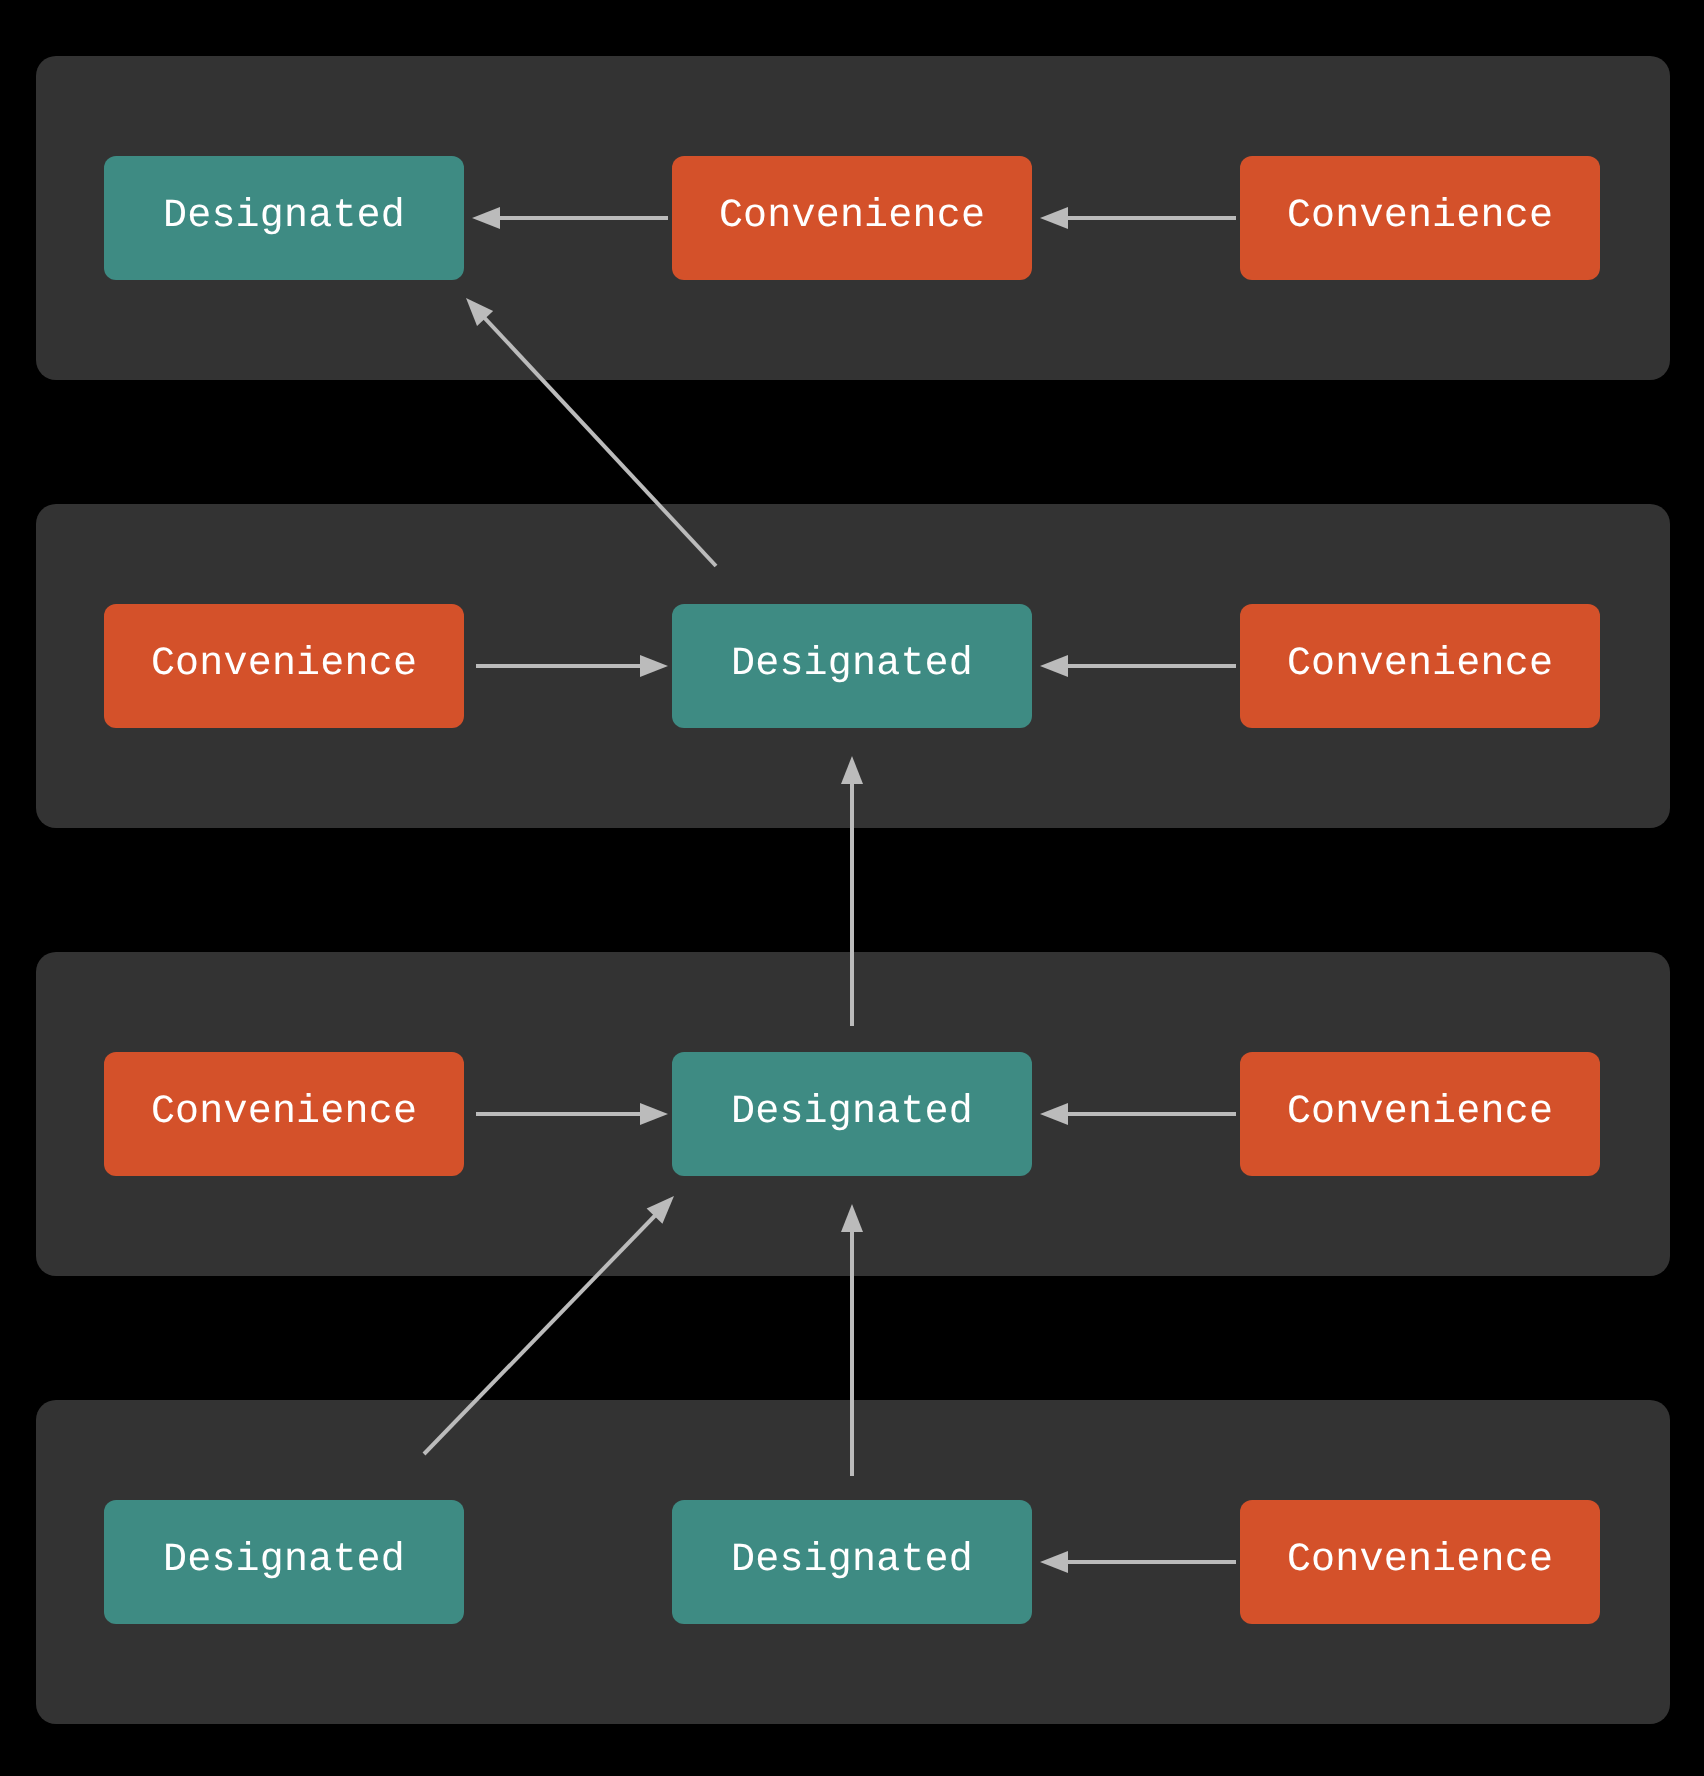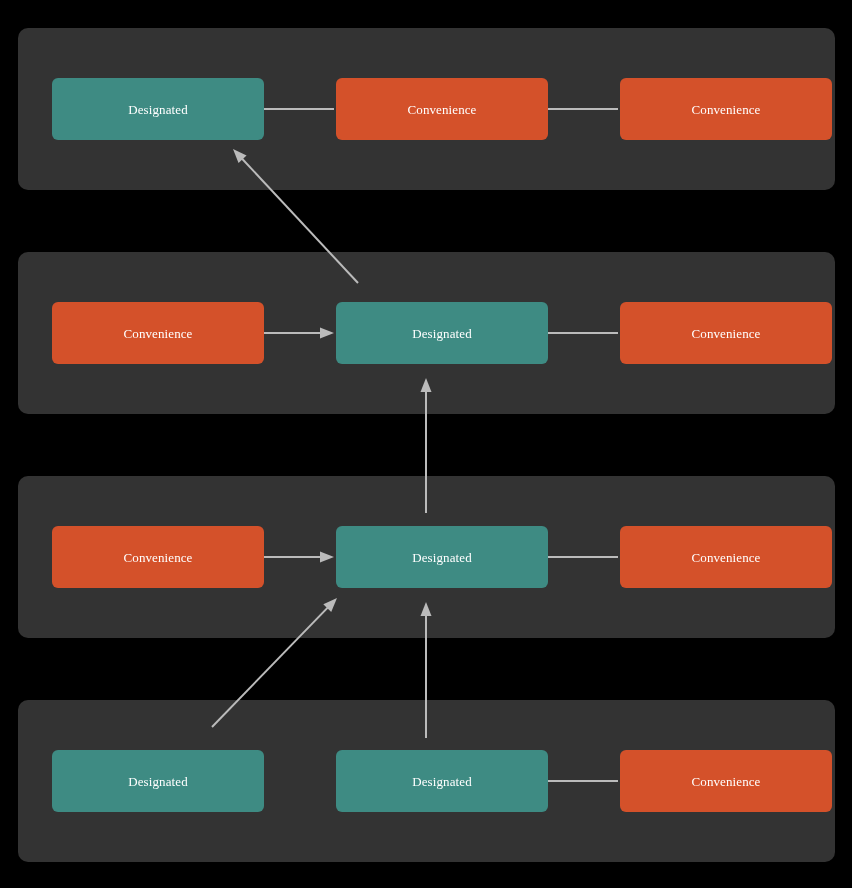--- a/index.html
+++ b/index.html
@@ -22,30 +22,30 @@
     position: absolute;
     left: 18px;
     width: 817px;
     height: 162px;
     background: #333333;
     border-radius: 10px;
     box-sizing: border-box;
   }
   .node {
     position: absolute;
-    width: 212px;
+    width: 180px;
     height: 62px;
     border-radius: 6px;
     display: flex;
     align-items: center;
     justify-content: center;
     box-sizing: border-box;
     color: #ffffff;
-    font-size: 13px;
-    font-family: Liberation Serif, serif;
+    font-size: 20px;
+    font-family: Liberation Mono, monospace;
     letter-spacing: 0.1px;
     line-height: 1;
     user-select: none;
   }
   .node.teal   { background: #3E8B83; }
   .node.orange { background: #D4512A; }
 
   #edges {
     position: absolute;
     left: 0;

